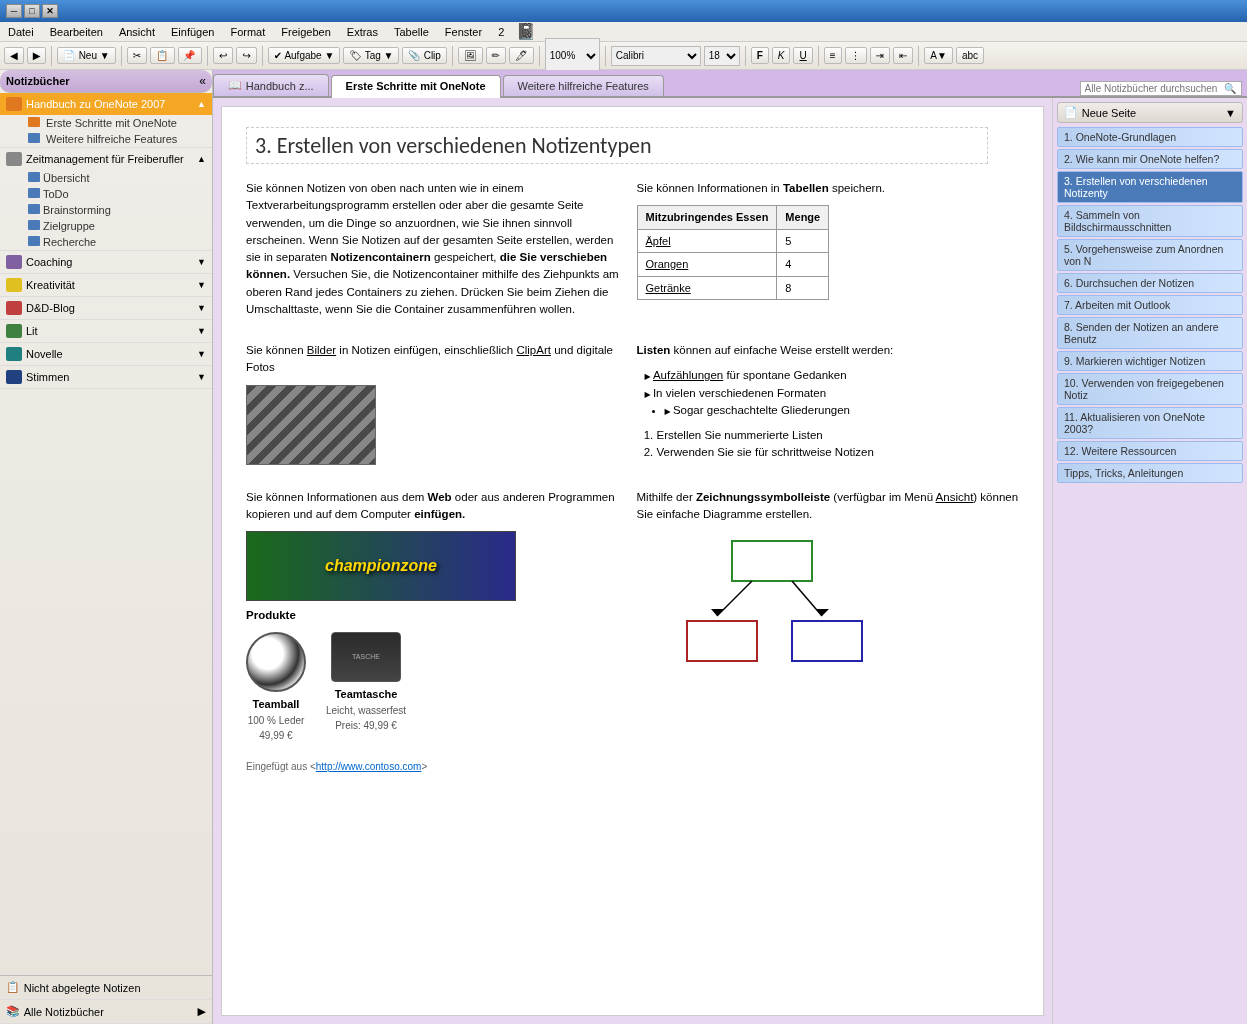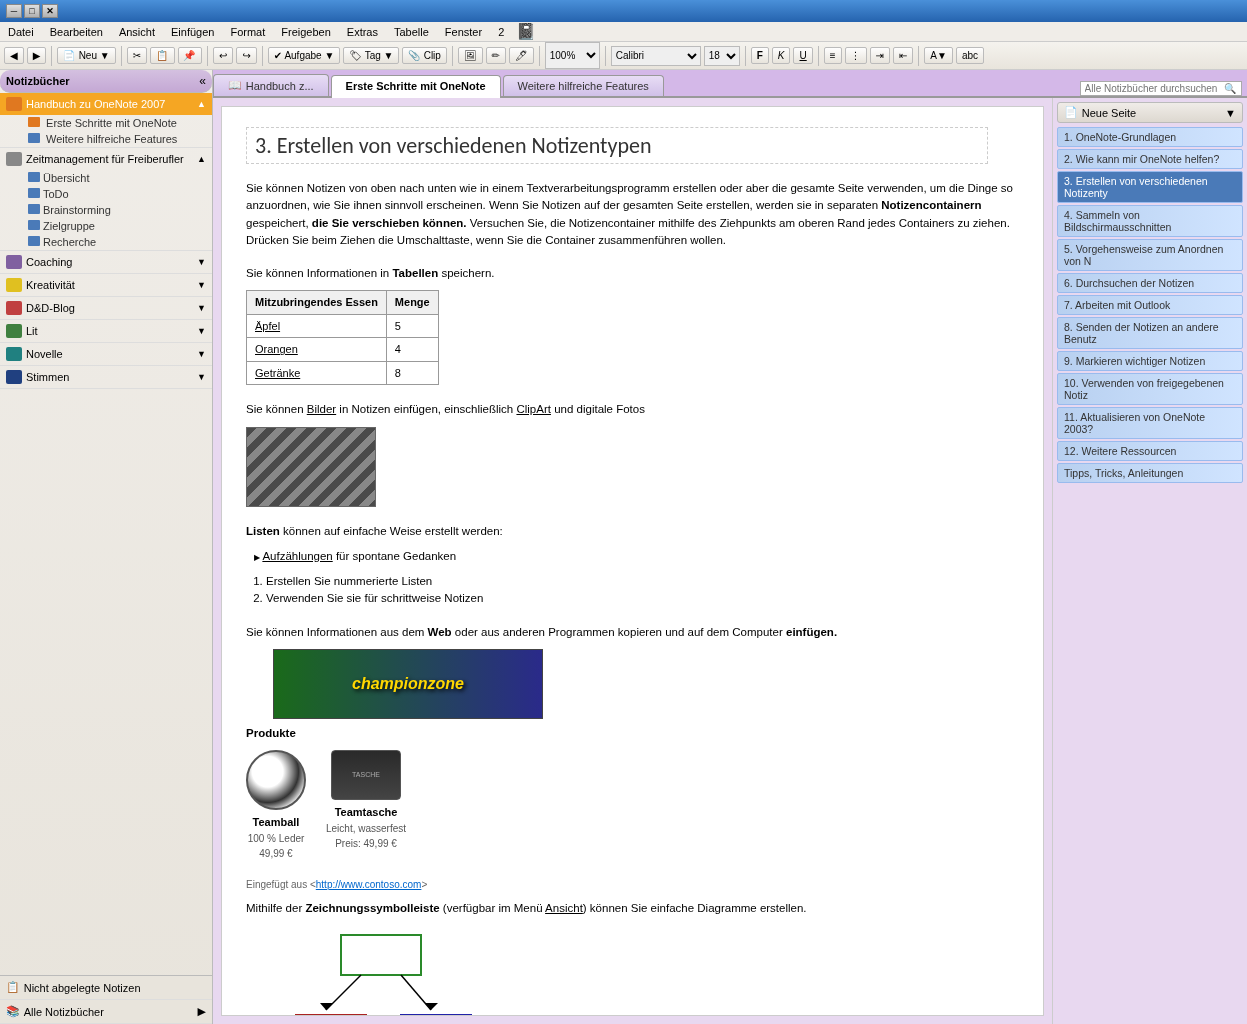--- a/index.html
+++ b/index.html
@@ -60,21 +60,21 @@
       border-radius: 2px;
       cursor: pointer;
       font-size: 10px;
       white-space: nowrap;
     }
     .font-select {
       width: 90px; height: 20px; font-size: 10px;
       border: 1px solid #bbb;
     }
     .font-size-select { width: 36px; height: 20px; font-size: 10px; border: 1px solid #bbb; }
-    .zoom-select { width: 55px; height: 27px; font-size: 10px; border: 1px solid #bbb; }
+    .zoom-select { width: 55px; height: 36px; font-size: 10px; border: 1px solid #bbb; }
 
     
     .main-layout {
       display: flex;
       height: calc(1024px - 22px - 20px - 28px);
     }
 
     
     .sidebar {
       width: 213px;
@@ -249,21 +249,21 @@
     
     .section-heading {
       color: #c83030;
       font-size: 14px;
       font-weight: bold;
       margin-bottom: 10px;
     }
     .content-text { font-size: 11.5px; line-height: 1.5; margin-bottom: 8px; }
     .bold { font-weight: bold; }
     .underline { text-decoration: underline; }
-    .content-grid { display: grid; grid-template-columns: 1fr; gap: 8px; margin-bottom: 16px; }
+    .content-grid { display: grid; grid-template-columns: 1fr 1fr; gap: 8px; margin-bottom: 16px; }
     .content-col {}
 
     
     .data-table { border-collapse: collapse; margin-top: 8px; font-size: 11px; }
     .data-table td, .data-table th {
       border: 1px solid #999;
       padding: 3px 8px;
     }
     .data-table th { background: #f0f0f0; font-weight: bold; }
 
@@ -294,21 +294,20 @@
     .championzone-img {
       width: 270px; height: 70px;
       background: linear-gradient(to right, #1a6a1a, #2a2a8a);
       border: 1px solid #444;
       display: flex; align-items: center; justify-content: center;
       color: #ffd700;
       font-weight: bold;
       font-size: 16px;
       font-style: italic;
       margin-bottom: 6px;
-      margin-left: 27px;
     }
 
     
     .products-row { display: flex; gap: 20px; margin: 8px 0; }
     .product-item { text-align: center; }
     .soccer-ball {
       width: 60px; height: 60px;
       border-radius: 50%;
       background: radial-gradient(circle at 35% 35%, #fff 30%, #333 60%, #fff 80%);
       border: 2px solid #555;
@@ -592,20 +591,25 @@
             </p>
             <div class="chess-img"></div>
           </div>
 
           <div class="content-col">
             <p class="content-text">
               <strong>Listen</strong> können auf einfache Weise erstellt werden:
             </p>
             <ul class="arrow-list">
               <li><span class="underline">Aufzählungen</span> für spontane Gedanken</li>
+              <li>In vielen verschiedenen Formaten
+                <ul class="sub-list">
+                  <li>Sogar geschachtelte Gliederungen</li>
+                </ul>
+              </li>
             </ul>
             <ol class="num-list">
               <li>Erstellen Sie nummerierte Listen</li>
               <li>Verwenden Sie sie für schrittweise Notizen</li>
             </ol>
           </div>
 
         </div>
 
         

